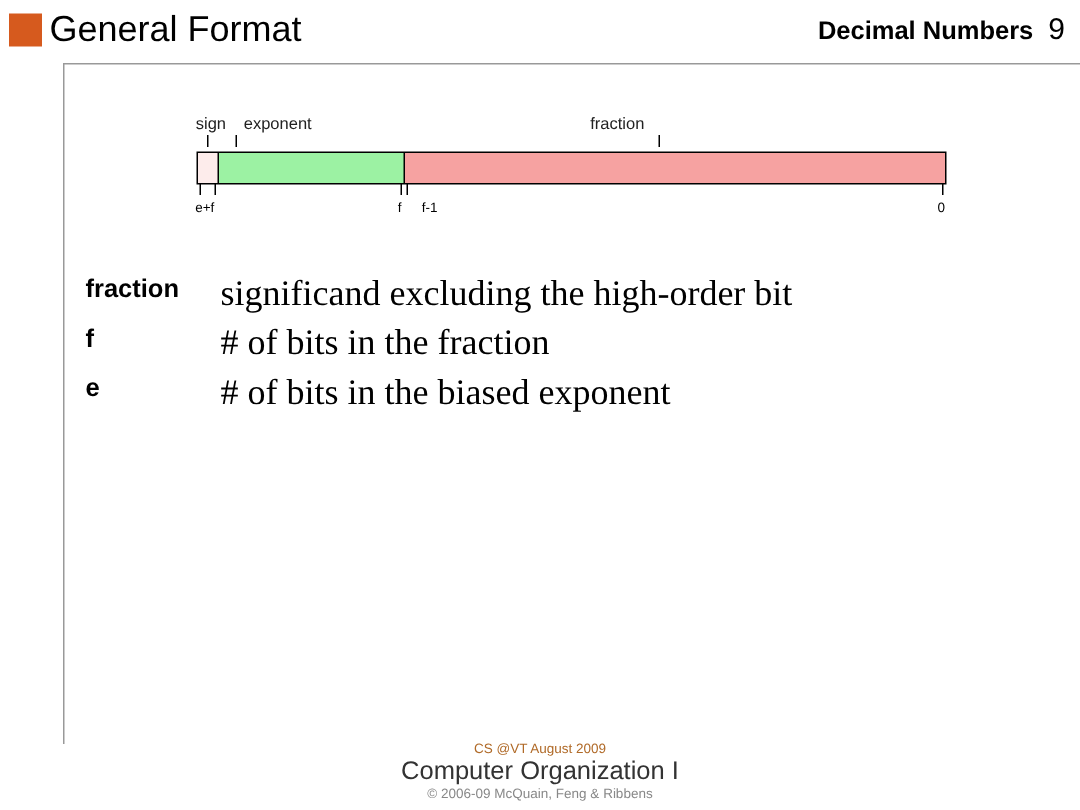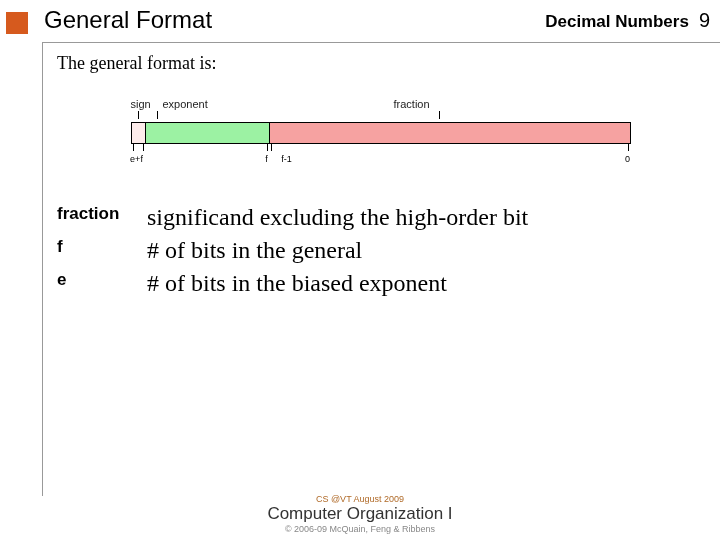--- a/index.html
+++ b/index.html
@@ -1,19 +1,19 @@
 <!DOCTYPE html>
 <html><head>
 <meta charset="utf-8">
 <style>
   * { box-sizing: border-box; margin: 0; padding: 0; }
   html, body { width: 720px; height: 540px; font-family: Arial, sans-serif; background: #fff; overflow: hidden; }
   .slide { position: relative; width: 720px; height: 540px; }
   .header { display: flex; align-items: center; justify-content: space-between; padding: 6px 10px 6px 6px; }
-  .title-wrap { display: flex; align-items: flex-end; gap: 16px; }
+  .title-wrap { display: flex; align-items: center; gap: 5px; }
   .bullet { width: 22px; height: 22px; background: #d65a1e; }
   .title { font-size: 24px; font-weight: 400; color: #000; }
   .right-head { display: flex; align-items: baseline; gap: 10px; }
   .topic { font-size: 17px; font-weight: 700; color: #000; }
   .pagenum { font-size: 20px; color: #000; }
   .content { position: relative; margin: 2px 0 0 42px; border-left: 1px solid #999; border-top: 1px solid #999; height: 454px; padding: 10px 16px 0 14px; }
   .intro { font-family: "Times New Roman", serif; font-size: 18px; color: #000; }
   .diagram { margin: 24px auto 0; width: 500px; position: relative; }
   .dlabels { display: flex; font-family: Arial, sans-serif; font-size: 11px; color: #222; height: 14px; }
   .dlabels .lab-sign { width: 28px; }
@@ -48,21 +48,20 @@
       <div class="bullet"></div>
       <div class="title">General Format</div>
     </div>
     <div class="right-head">
       <div class="topic">Decimal Numbers</div>
       <div class="pagenum">9</div>
     </div>
   </div>
 
   <div class="content">
-    <div class="intro">The general format is:</div>
 
     <div class="diagram">
       <div class="dlabels">
         <div class="lab-sign">sign</div>
         <div class="lab-exp">exponent</div>
         <div class="lab-frac">fraction</div>
       </div>
       <div class="arrows">
         <div class="a-sign">
             <span class="tick" style="left:7px"></span>
@@ -97,21 +96,21 @@
         <span class="tb" style="left:136px">f</span>
         <span class="tb" style="left:156px">f-1</span>
         <span class="tb" style="left:497px">0</span>
       </div>
     </div>
 
     <div class="defs">
       <div class="term">fraction</div>
       <div class="defn">significand excluding the high-order bit</div>
       <div class="term">f</div>
-      <div class="defn"># of bits in the general</div>
+      <div class="defn"># of bits in the fraction</div>
       <div class="term">e</div>
       <div class="defn"># of bits in the biased exponent</div>
     </div>
   </div>
 
   <div class="footer">
     <div class="fl">CS @VT August 2009</div>
     <div class="fc">Computer Organization I</div>
     <div class="fr">© 2006-09  McQuain, Feng &amp; Ribbens</div>
   </div>

